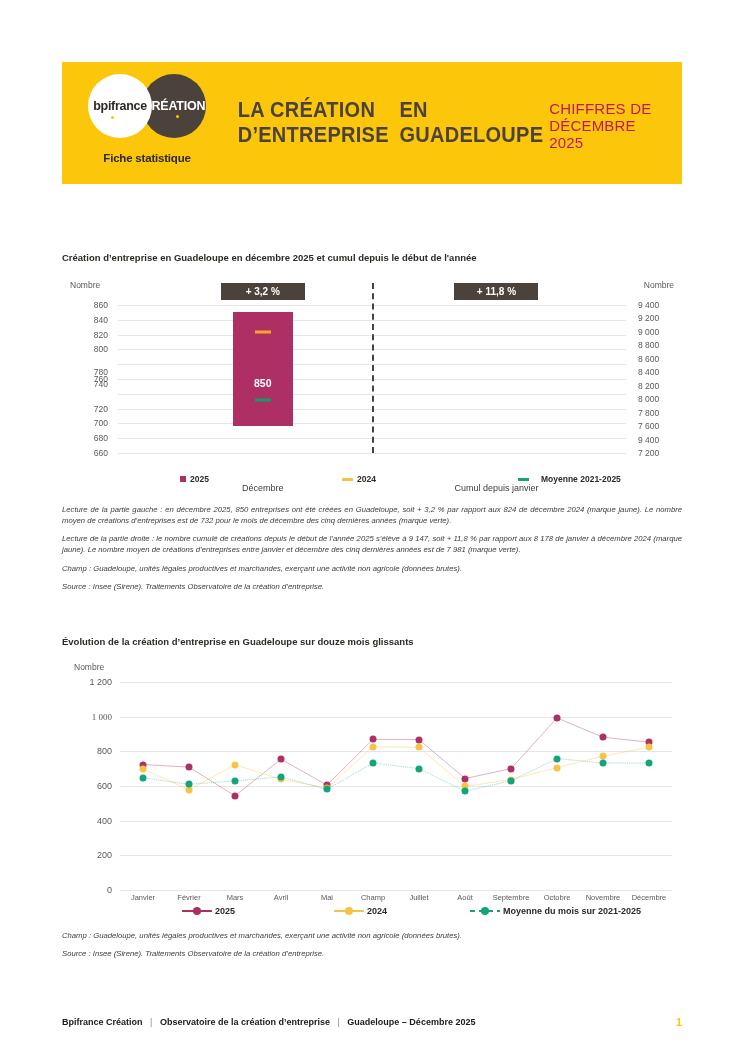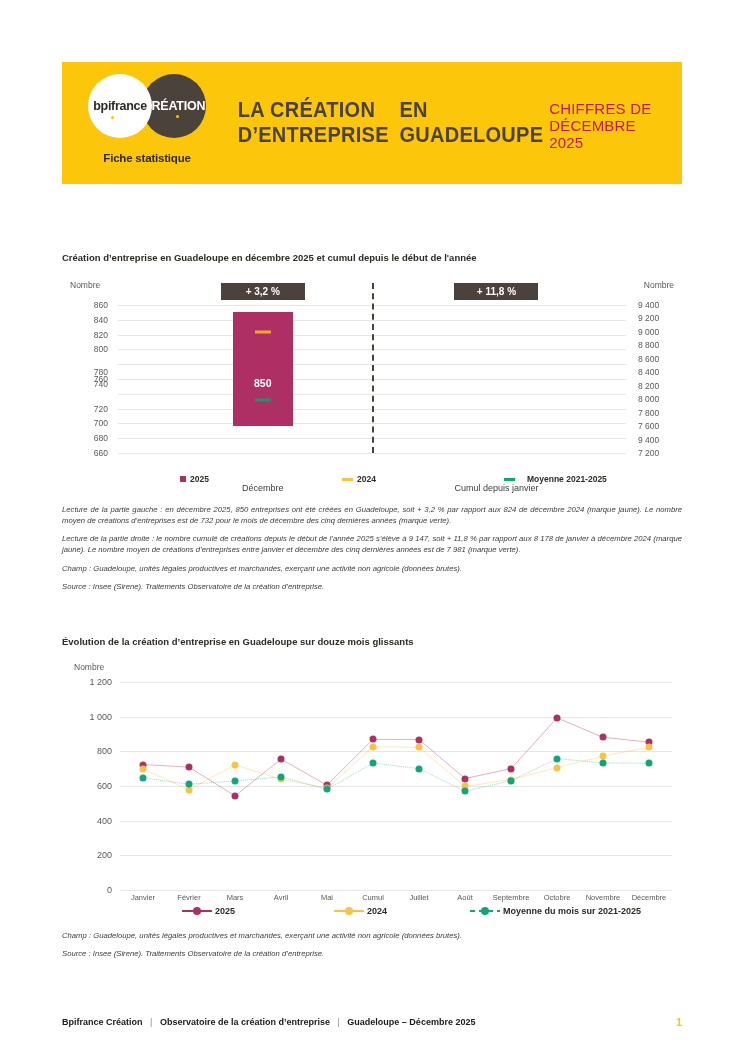--- a/index.html
+++ b/index.html
@@ -256,21 +256,21 @@
 
   <div class="legend1" id="legend1" style="position: absolute; height: 12px;">
       <div class="it" style="position: absolute; left: 118px;">
         <span class="lg-sq"></span>
         <span>2025</span>
       </div>
       <div class="it" style="position: absolute; left: 280px;">
         <span class="lg-ln y"></span>
         <span>2024</span>
       </div>
-      <div class="it" style="position: absolute; left: 442px; gap: 12px;">
+      <div class="it" style="position: absolute; left: 456px; gap: 12px;">
         <span class="lg-ln g"></span>
         <span>Moyenne 2021-2025</span>
       </div>
     </div>
 
   <div class="notes" id="notes1">
       <p>Lecture de la partie gauche : en décembre 2025, 850 entreprises ont été créées en Guadeloupe, soit + 3,2 % par rapport aux 824 de décembre 2024 (marque jaune). Le nombre moyen de créations d’entreprises est de 732 pour le mois de décembre des cinq dernières années (marque verte).</p>
       <p>Lecture de la partie droite : le nombre cumulé de créations depuis le début de l’année 2025 s’élève à 9 147, soit + 11,8 % par rapport aux 8 178 de janvier à décembre 2024 (marque jaune). Le nombre moyen de créations d’entreprises entre janvier et décembre des cinq dernières années est de 7 981 (marque verte).</p>
       <p>Champ : Guadeloupe, unités légales productives et marchandes, exerçant une activité non agricole (données brutes).</p>
       <p>Source : Insee (Sirene). Traitements Observatoire de la création d’entreprise.</p>
@@ -279,21 +279,21 @@
   <div class="sec-title" id="sec2">Évolution de la création d’entreprise en Guadeloupe sur douze mois glissants</div>
 
   <div class="chart2">
     <div class="c2-axis-title">Nombre</div>
     <div class="c2-ylabels" id="c2-yleft">
         <span style="top: 208px;">0</span>
         <span style="top: 173.333px;">200</span>
         <span style="top: 138.667px;">400</span>
         <span style="top: 104px;">600</span>
         <span style="top: 69.3333px;">800</span>
-        <span style="top: 34.6667px;">1 000</span>
+        <span style="top: 34.6667px; font-family: Liberation Serif, serif;">1 000</span>
         <span style="top: 0px;">1 200</span>
       </div>
     <div class="c2-plot" id="c2-plot">
         <div class="gridline" style="top: 208px;"></div>
         <div class="gridline" style="top: 173.333px;"></div>
         <div class="gridline" style="top: 138.667px;"></div>
         <div class="gridline" style="top: 104px;"></div>
         <div class="gridline" style="top: 69.3333px;"></div>
         <div class="gridline" style="top: 34.6667px;"></div>
         <div class="gridline" style="top: 0px;"></div>
@@ -338,21 +338,21 @@
         <div style="position: absolute; width: 7px; height: 7px; border-radius: 50%; background: rgb(18, 164, 122); left: 79.1667%; top: 76.6133px; transform: translate(-50%, -50%);"></div>
         <div style="position: absolute; width: 7px; height: 7px; border-radius: 50%; background: rgb(18, 164, 122); left: 87.5%; top: 80.9467px; transform: translate(-50%, -50%);"></div>
         <div style="position: absolute; width: 7px; height: 7px; border-radius: 50%; background: rgb(18, 164, 122); left: 95.8333%; top: 81.12px; transform: translate(-50%, -50%);"></div>
       </div>
     <div class="c2-xlabels" id="c2-xlabels">
         <span style="left: 4.16667%;">Janvier</span>
         <span style="left: 12.5%;">Février</span>
         <span style="left: 20.8333%;">Mars</span>
         <span style="left: 29.1667%;">Avril</span>
         <span style="left: 37.5%;">Mai</span>
-        <span style="left: 45.8333%;">Cumul</span>
+        <span style="left: 45.8333%;">Champ</span>
         <span style="left: 54.1667%;">Juillet</span>
         <span style="left: 62.5%;">Août</span>
         <span style="left: 70.8333%;">Septembre</span>
         <span style="left: 79.1667%;">Octobre</span>
         <span style="left: 87.5%;">Novembre</span>
         <span style="left: 95.8333%;">Décembre</span>
       </div>
   </div>
 
   <div class="legend2" id="legend2" style="position: absolute;">

